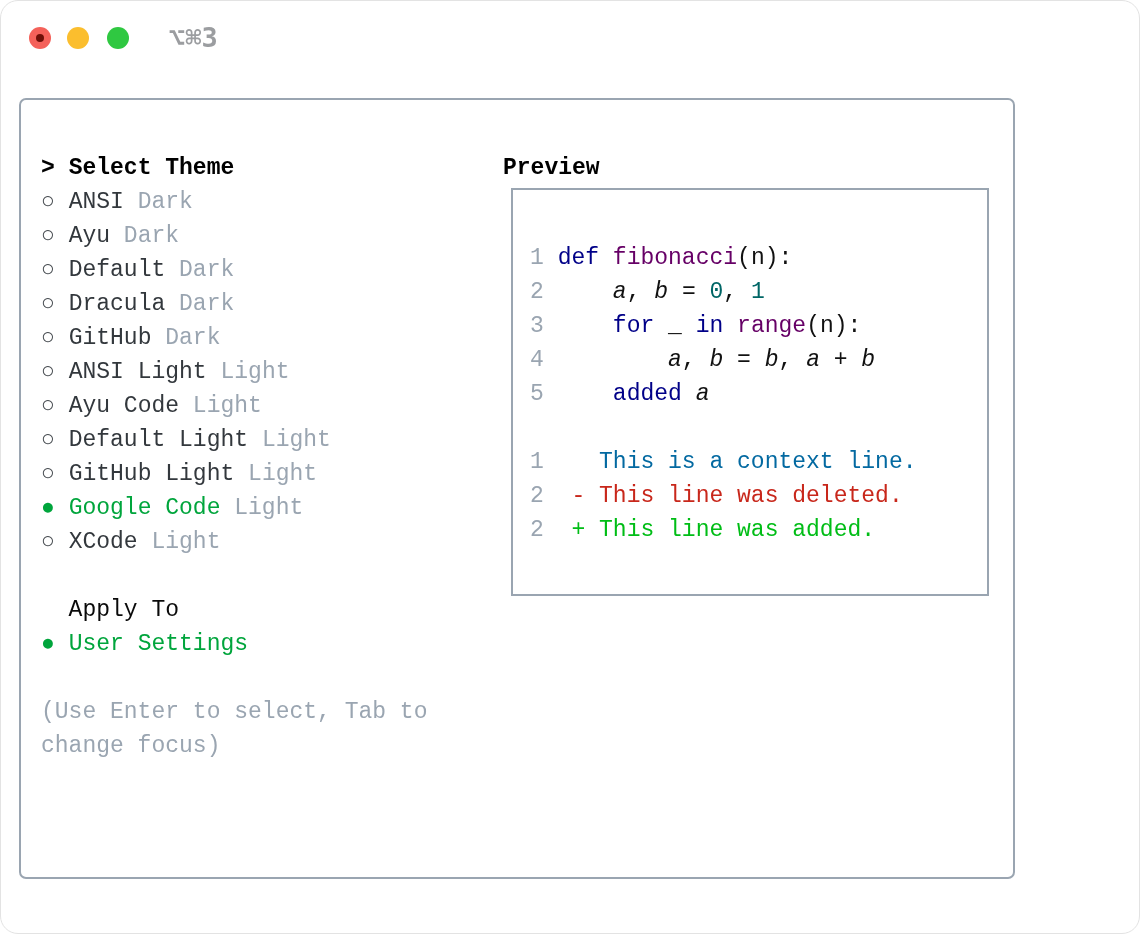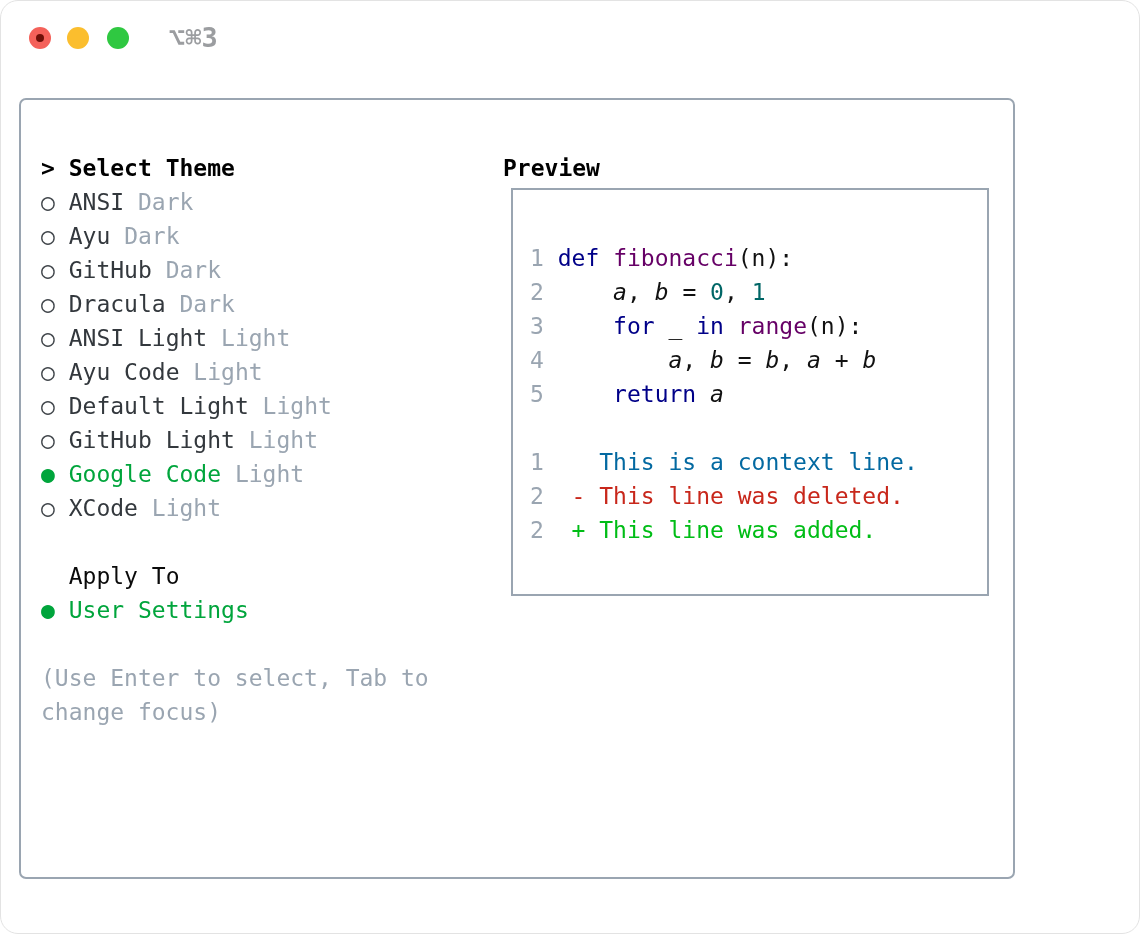--- a/index.html
+++ b/index.html
@@ -23,21 +23,21 @@
   .light.yellow { left:66px;  background:#fbbe2e; }
   .light.green  { left:106px; background:#2fc841; }
   .titlebar-label {
     position:absolute; left:168px; top:22px; height:30px; line-height:30px;
     font-size:27px; font-weight:bold; color:#9b9da0; white-space:pre;
   }
 
   
   .panel {
     position:absolute; left:18px; top:97px; width:996px; height:781px;
-    border:2px solid #9aa5b1; border-radius:7px; background:#ffffff;
+    border:2px solid #9aa5b1; border-radius:7px; background:#ffffff;font-family:Liberation Mono, monospace;
   }
 
   .row { height:34px; line-height:34px; font-size:23px; white-space:pre; }
 
   
   .left-col { position:absolute; left:20px; top:51px; }
   .prompt-marker { color:#000000; font-weight:bold; }
   .panel-title   { color:#000000; font-weight:bold; }
   .marker   { color:#44494e; }
   .marker.sel { color:#00a53c; }
@@ -83,22 +83,23 @@
   </div>
 
   <div class="panel">
 
     <div class="left-col">
       <div class="row"><span class="prompt-marker">&gt;</span><span> </span><span class="panel-title">Select Theme</span></div>
 
       <div id="theme-list">
           <div class="row"><span class="marker">○</span><span> </span><span class="theme-name">ANSI</span><span> </span><span class="variant-tag">Dark</span></div>
           <div class="row"><span class="marker">○</span><span> </span><span class="theme-name">Ayu</span><span> </span><span class="variant-tag">Dark</span></div>
+          <div class="row"><span class="marker">○</span><span> </span><span class="theme-name">Default</span><span> </span><span class="variant-tag">Dark</span></div>
+          <div class="row"><span class="marker">○</span><span> </span><span class="theme-name">Dracula</span><span> </span><span class="variant-tag">Dark</span></div>
           <div class="row"><span class="marker">○</span><span> </span><span class="theme-name">GitHub</span><span> </span><span class="variant-tag">Dark</span></div>
-          <div class="row"><span class="marker">○</span><span> </span><span class="theme-name">Dracula</span><span> </span><span class="variant-tag">Dark</span></div>
           <div class="row"><span class="marker">○</span><span> </span><span class="theme-name">ANSI Light</span><span> </span><span class="variant-tag">Light</span></div>
           <div class="row"><span class="marker">○</span><span> </span><span class="theme-name">Ayu Code</span><span> </span><span class="variant-tag">Light</span></div>
           <div class="row"><span class="marker">○</span><span> </span><span class="theme-name">Default Light</span><span> </span><span class="variant-tag">Light</span></div>
           <div class="row"><span class="marker">○</span><span> </span><span class="theme-name">GitHub Light</span><span> </span><span class="variant-tag">Light</span></div>
           <div class="row"><span class="marker sel">●</span><span> </span><span class="theme-name sel">Google Code</span><span> </span><span class="variant-tag">Light</span></div>
           <div class="row"><span class="marker">○</span><span> </span><span class="theme-name">XCode</span><span> </span><span class="variant-tag">Light</span></div>
         </div>
 
       <div class="spacer"></div>
 
@@ -115,21 +116,21 @@
     </div>
 
     <div class="row preview-title">Preview</div>
 
     <div class="preview-box">
       <div class="code-area" id="code-area">
           <div class="row"><span class="line-num">1</span><span> </span><span class="tok-kw">def</span><span class="tok-pl"> </span><span class="tok-fn">fibonacci</span><span class="tok-pl">(n):</span></div>
           <div class="row"><span class="line-num">2</span><span> </span><span class="tok-pl">    </span><span class="tok-var">a</span><span class="tok-pl">, </span><span class="tok-var">b</span><span class="tok-pl"> = </span><span class="tok-lit">0</span><span class="tok-pl">, </span><span class="tok-lit">1</span></div>
           <div class="row"><span class="line-num">3</span><span> </span><span class="tok-pl">    </span><span class="tok-kw">for</span><span class="tok-pl"> _ </span><span class="tok-kw">in</span><span class="tok-pl"> </span><span class="tok-fn">range</span><span class="tok-pl">(n):</span></div>
           <div class="row"><span class="line-num">4</span><span> </span><span class="tok-pl">        </span><span class="tok-var">a</span><span class="tok-pl">, </span><span class="tok-var">b</span><span class="tok-pl"> = </span><span class="tok-var">b</span><span class="tok-pl">, </span><span class="tok-var">a</span><span class="tok-pl"> + </span><span class="tok-var">b</span></div>
-          <div class="row"><span class="line-num">5</span><span> </span><span class="tok-pl">    </span><span class="tok-kw">return</span><span class="tok-pl"> </span><span class="tok-var">a</span></div>
+          <div class="row"><span class="line-num">5</span><span> </span><span class="tok-pl">    </span><span class="tok-kw">added</span><span class="tok-pl"> </span><span class="tok-var">a</span></div>
           <div class="row"></div>
           <div class="row"><span class="line-num">1</span><span> </span><span class="diff-context">   This is a context line.</span></div>
           <div class="row"><span class="line-num">2</span><span> </span><span class="diff-deleted"> - This line was deleted.</span></div>
           <div class="row"><span class="line-num">2</span><span> </span><span class="diff-added"> + This line was added.</span></div>
         </div>
     </div>
 
   </div>
 </div>
 

